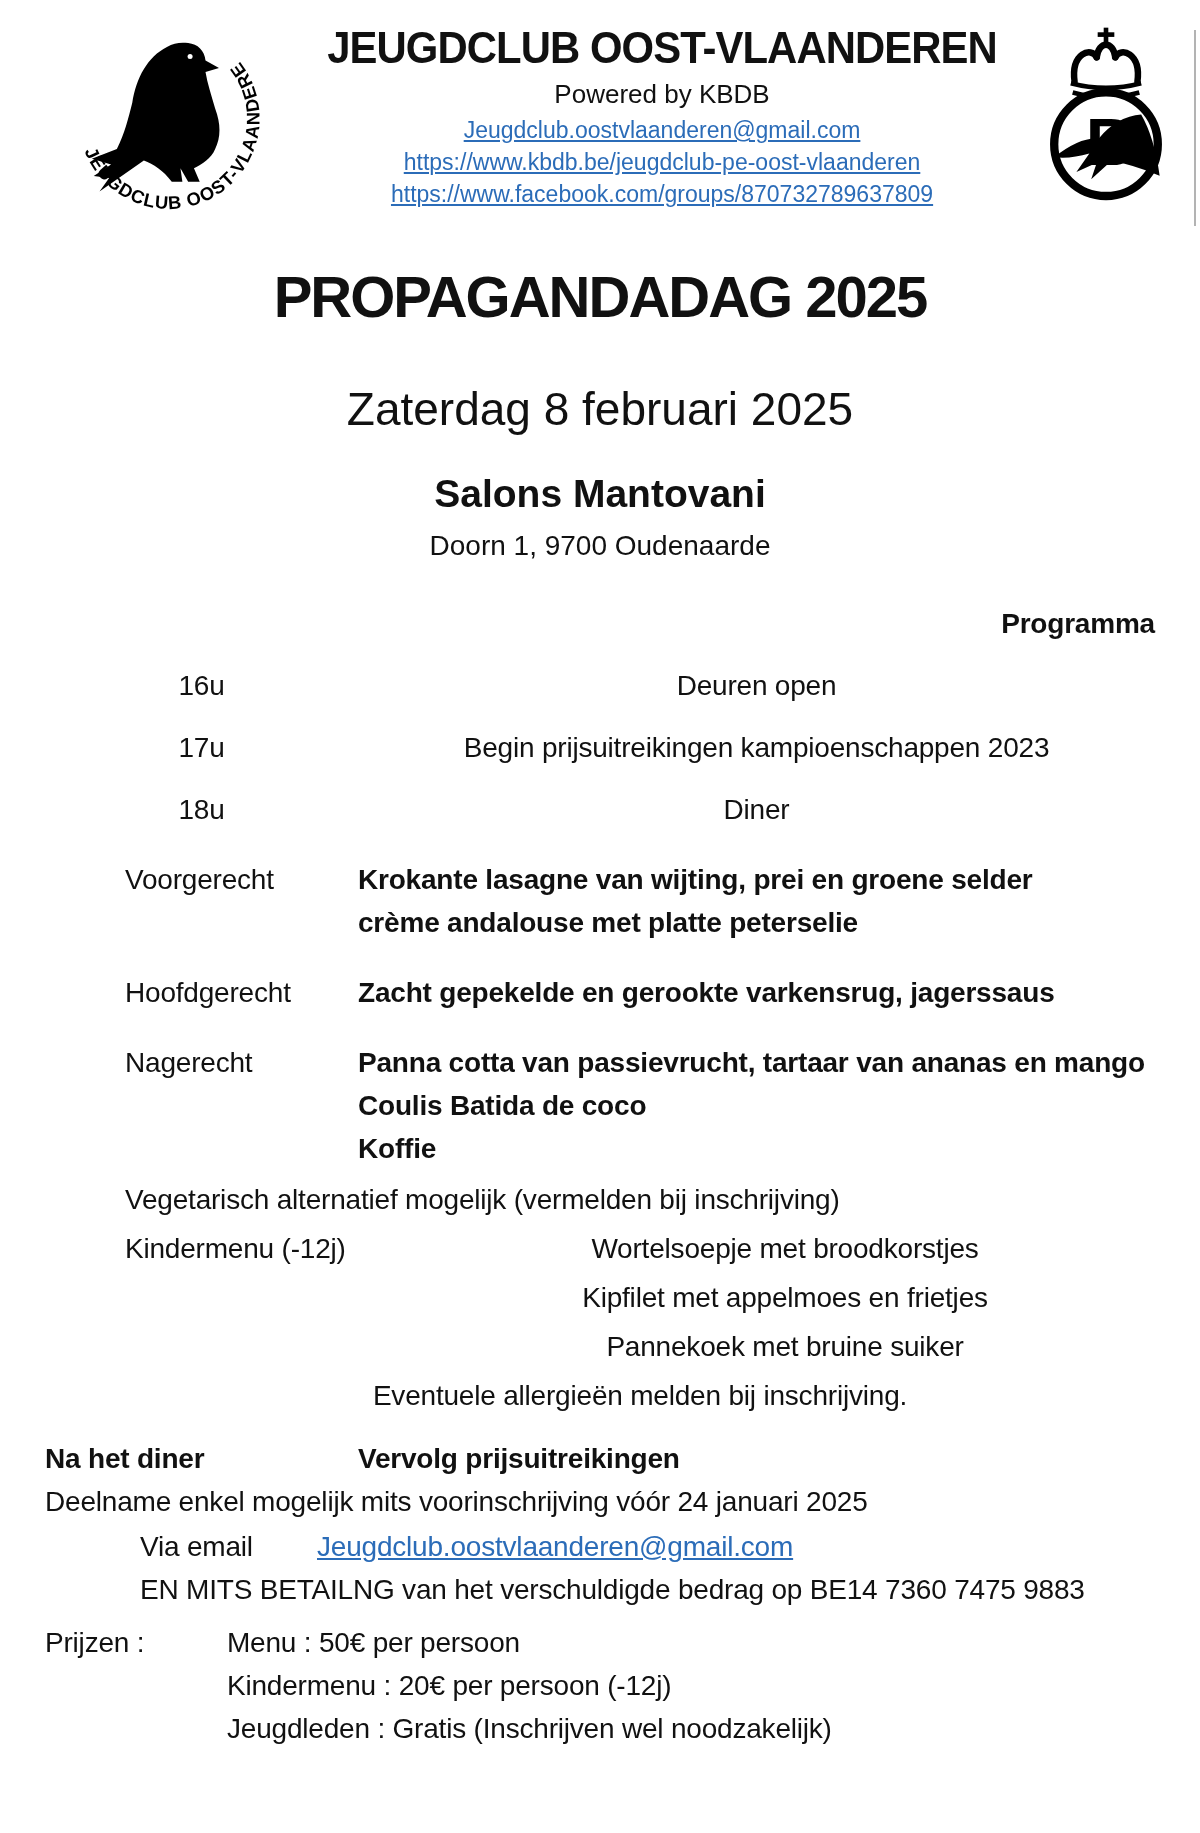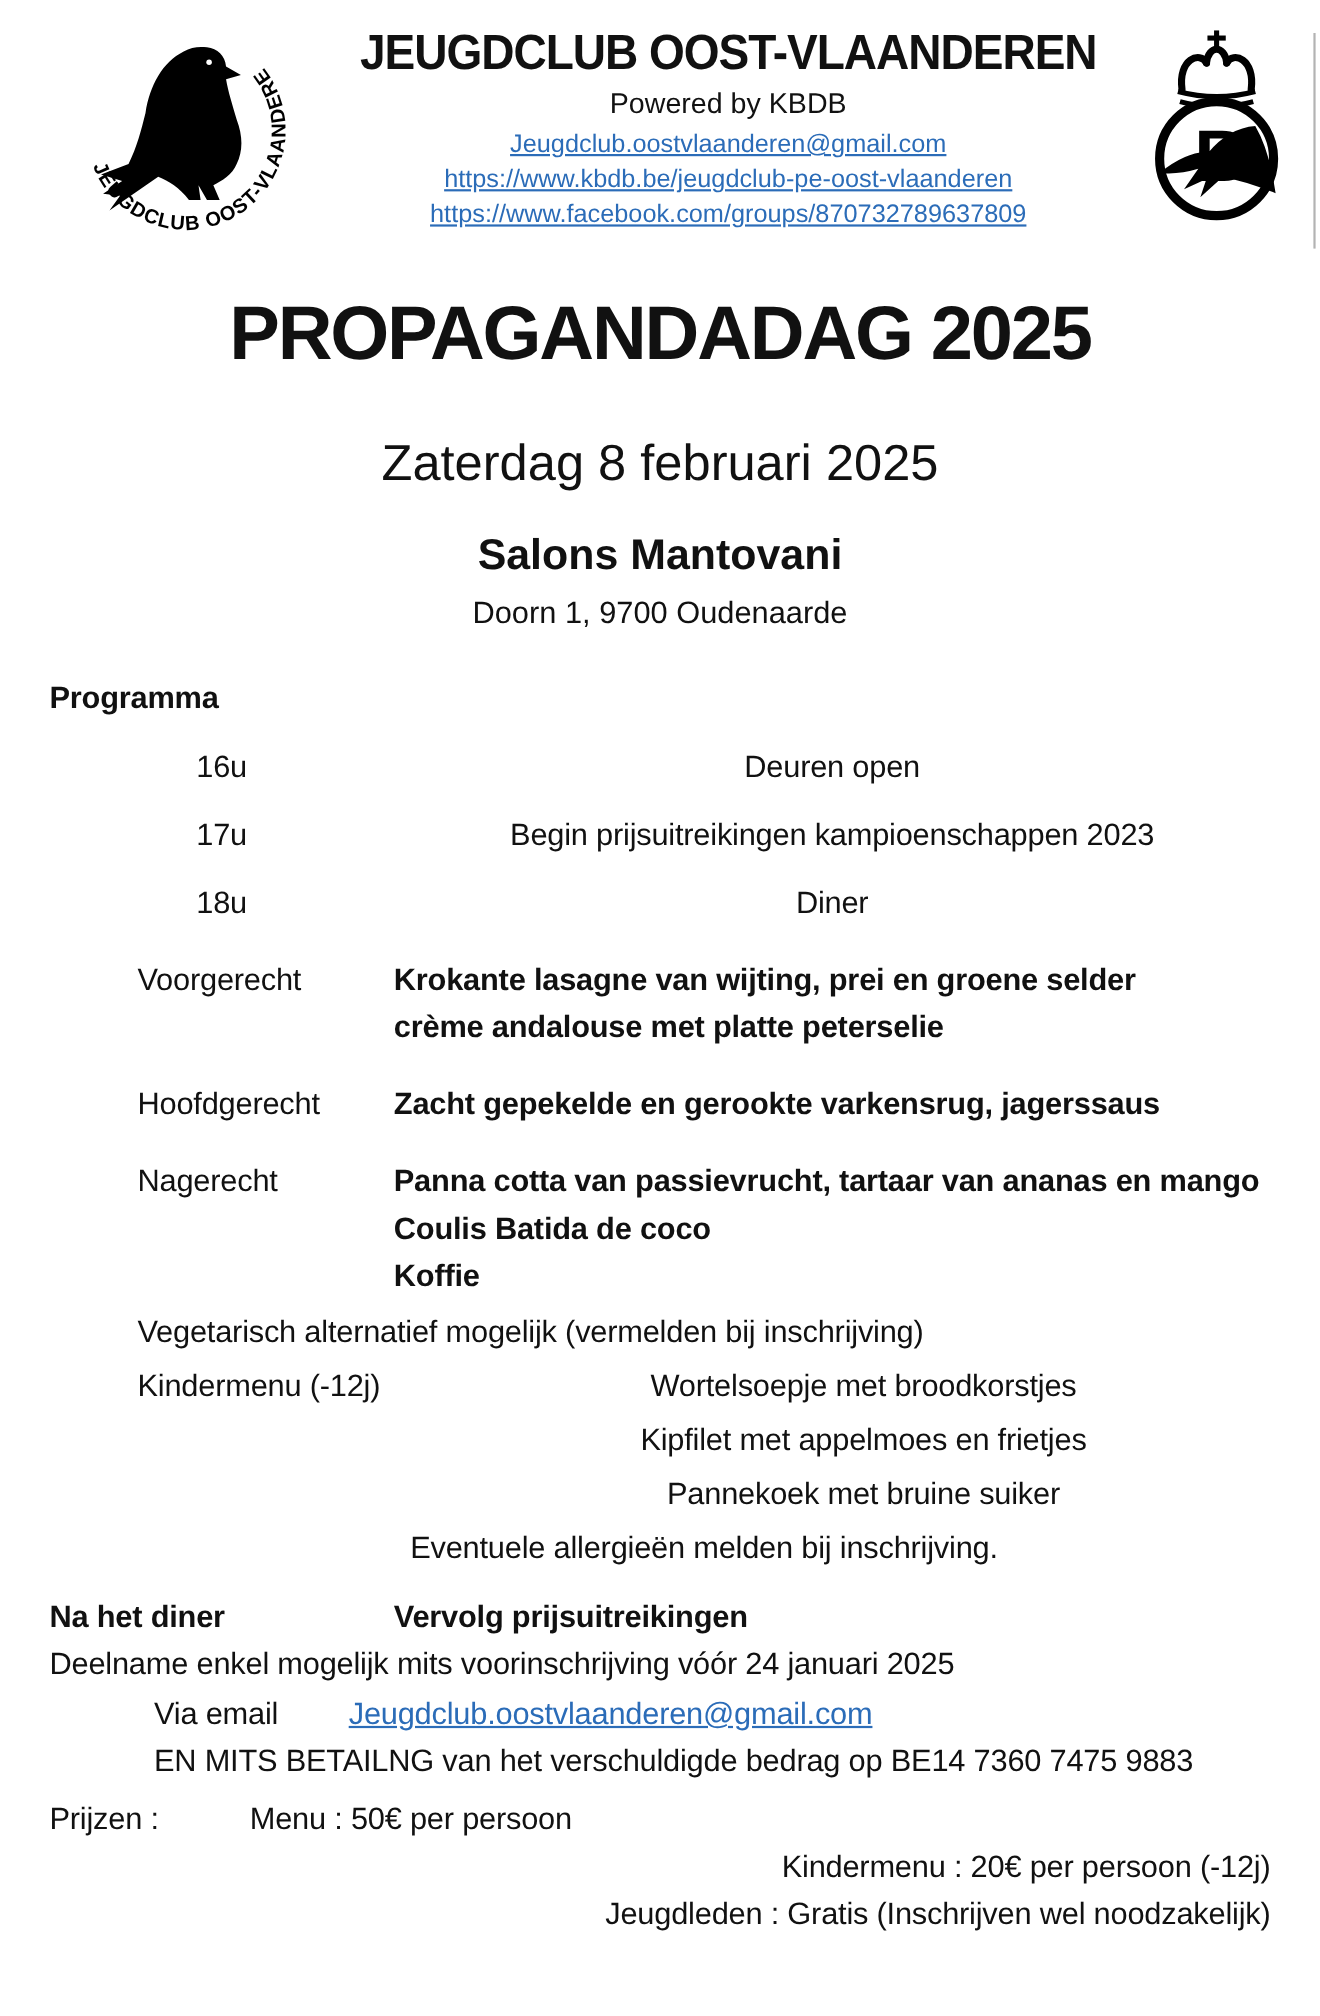--- a/index.html
+++ b/index.html
@@ -17,43 +17,43 @@
   .club-title { display:inline-block; font-size:45px; font-weight:700; letter-spacing:-1px;
                 line-height:1.05; transform:scaleX(0.93); transform-origin:center; white-space:nowrap; }
   .powered    { font-size:26px; margin-top:8px; }
   .header-links { margin-top:7px; display:flex; flex-direction:column; gap:5px; }
   .header-links a, .link { color:#2b6cb8; text-decoration:underline; }
   .header-links a { font-size:23px; }
   .logo-right { width:148px; height:188px; flex:0 0 auto; margin:4px 20px 0 10px; }
   .edge-line { position:absolute; right:4px; top:30px; width:2px; height:196px; background:#b3b3b3; }
 
   
-  .main-title  { text-align:center; font-size:69px; font-weight:700; letter-spacing:-2px;
+  .main-title  { text-align:center; font-size:58px; font-weight:700; letter-spacing:-2px;
                  margin-top:46px; line-height:1; white-space:nowrap; }
   .date-title  { text-align:center; font-size:46px; font-weight:400; margin-top:56px; }
   .venue-title { text-align:center; font-size:39px; font-weight:700; margin-top:36px; }
   .address     { text-align:center; font-size:28px; margin-top:14px; }
 
   
   .body { padding:0 45px; font-size:28px; line-height:43px; letter-spacing:-0.2px; }
   .bold { font-weight:400;text-align:center; }
-  .programma  { font-weight:700; margin-top:40px; }
+  .programma  { font-weight:700; margin-top:40px;text-align:right; }
   .prog-row   { display:grid; grid-template-columns:313px 1fr; margin-top:19px; }
   .menu-row   { display:grid; grid-template-columns:233px 1fr; padding-left:80px; margin-top:27px; }
   .menu-content { font-weight:700; }
   .veg-line   { padding-left:80px; margin-top:8px; }
   .kinder-row { display:grid; grid-template-columns:290px 1fr; padding-left:80px; margin-top:6px; }
   .allergy    { padding-left:80px; margin-top:6px;text-align:center; }
   .nahd-row   { display:grid; grid-template-columns:313px 1fr; font-weight:700; margin-top:20px; }
   .deelname   { margin-top:0; }
   .via-row    { display:grid; grid-template-columns:177px 1fr; padding-left:95px; margin-top:2px; }
   .via-row a  { color:#2b6cb8; }
   .betaling   { padding-left:95px; }
   .prijzen-row{ display:grid; grid-template-columns:182px 1fr; margin-top:10px; }
-  .prijs-line { padding-left:182px;text-align:right; }
+  .prijs-line { padding-left:182px; }
 </style>
 </head>
 <body>
 
 <div class="page">
 
   <div class="header">
 
     <svg class="logo-left" viewBox="0 0 270 220">
       <defs>

